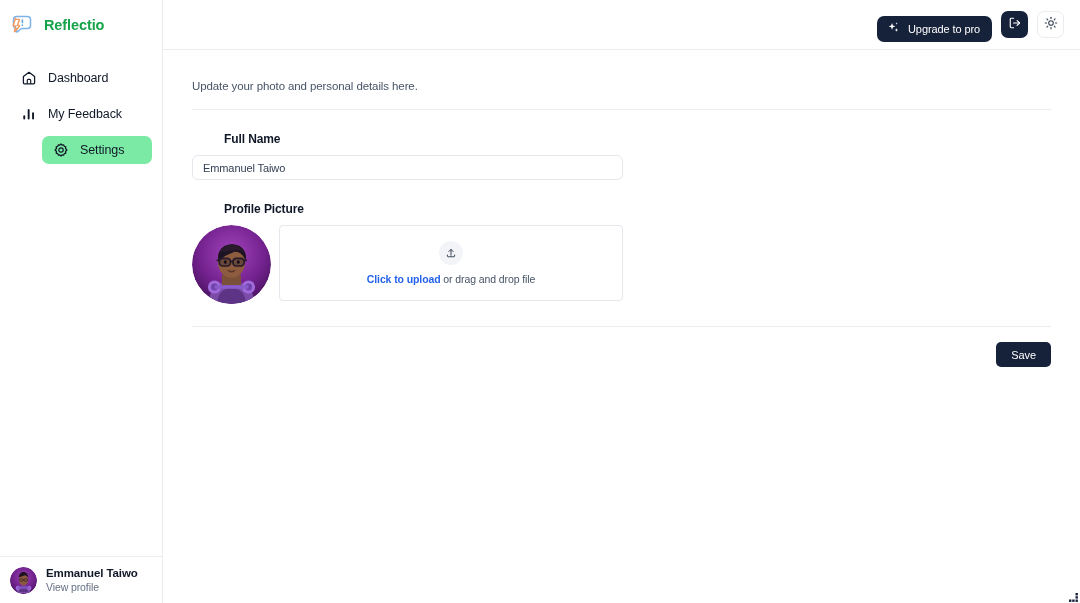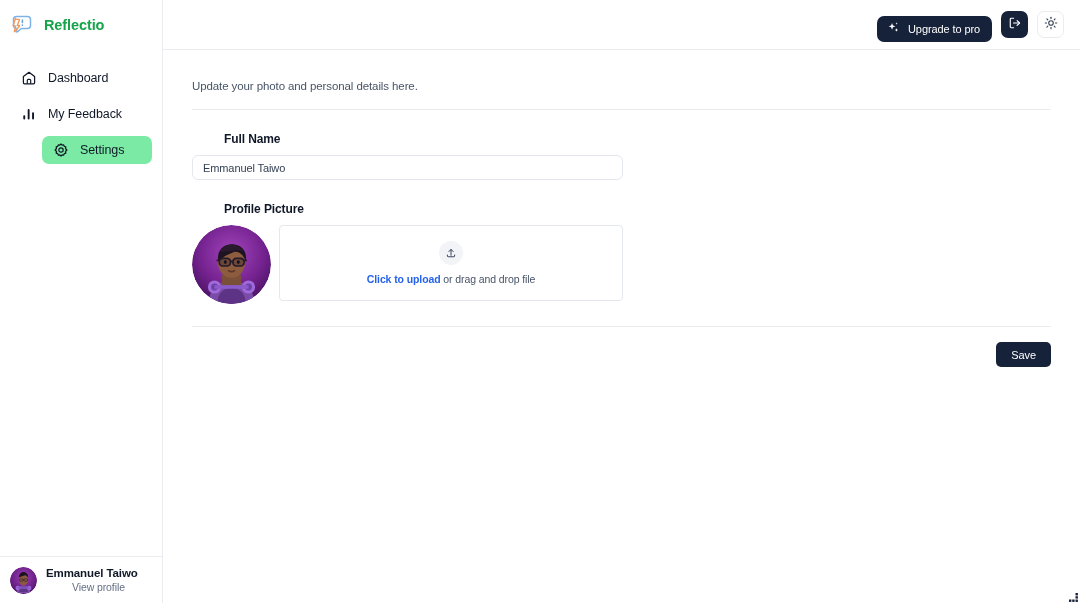--- a/index.html
+++ b/index.html
@@ -61,21 +61,21 @@
     display: flex;
     align-items: center;
     gap: 9px;
     padding: 9px 10px 9px 10px;
     height: 47px;
     cursor: pointer;
   }
   .user-av { width: 27px; height: 27px; border-radius: 50%; flex: 0 0 27px; overflow: hidden; display: block; }
   .user-meta { display: flex; flex-direction: column; line-height: 1.25; }
   .user-name { font-size: 11.5px; font-weight: 700; color: #101828; letter-spacing: -0.1px; }
-  .user-sub { font-size: 10.5px; color: #667085; letter-spacing: -0.1px; margin-left: 26px; }
+  .user-sub { font-size: 10.5px; color: #667085; letter-spacing: -0.1px; }
 
   
   .main { flex: 1; height: 603px; display: flex; flex-direction: column; position: relative; }
   .topbar {
     height: 50px;
     border-bottom: 1px solid #eaecf0;
     display: flex;
     align-items: center;
     justify-content: flex-end;
     gap: 9px;

